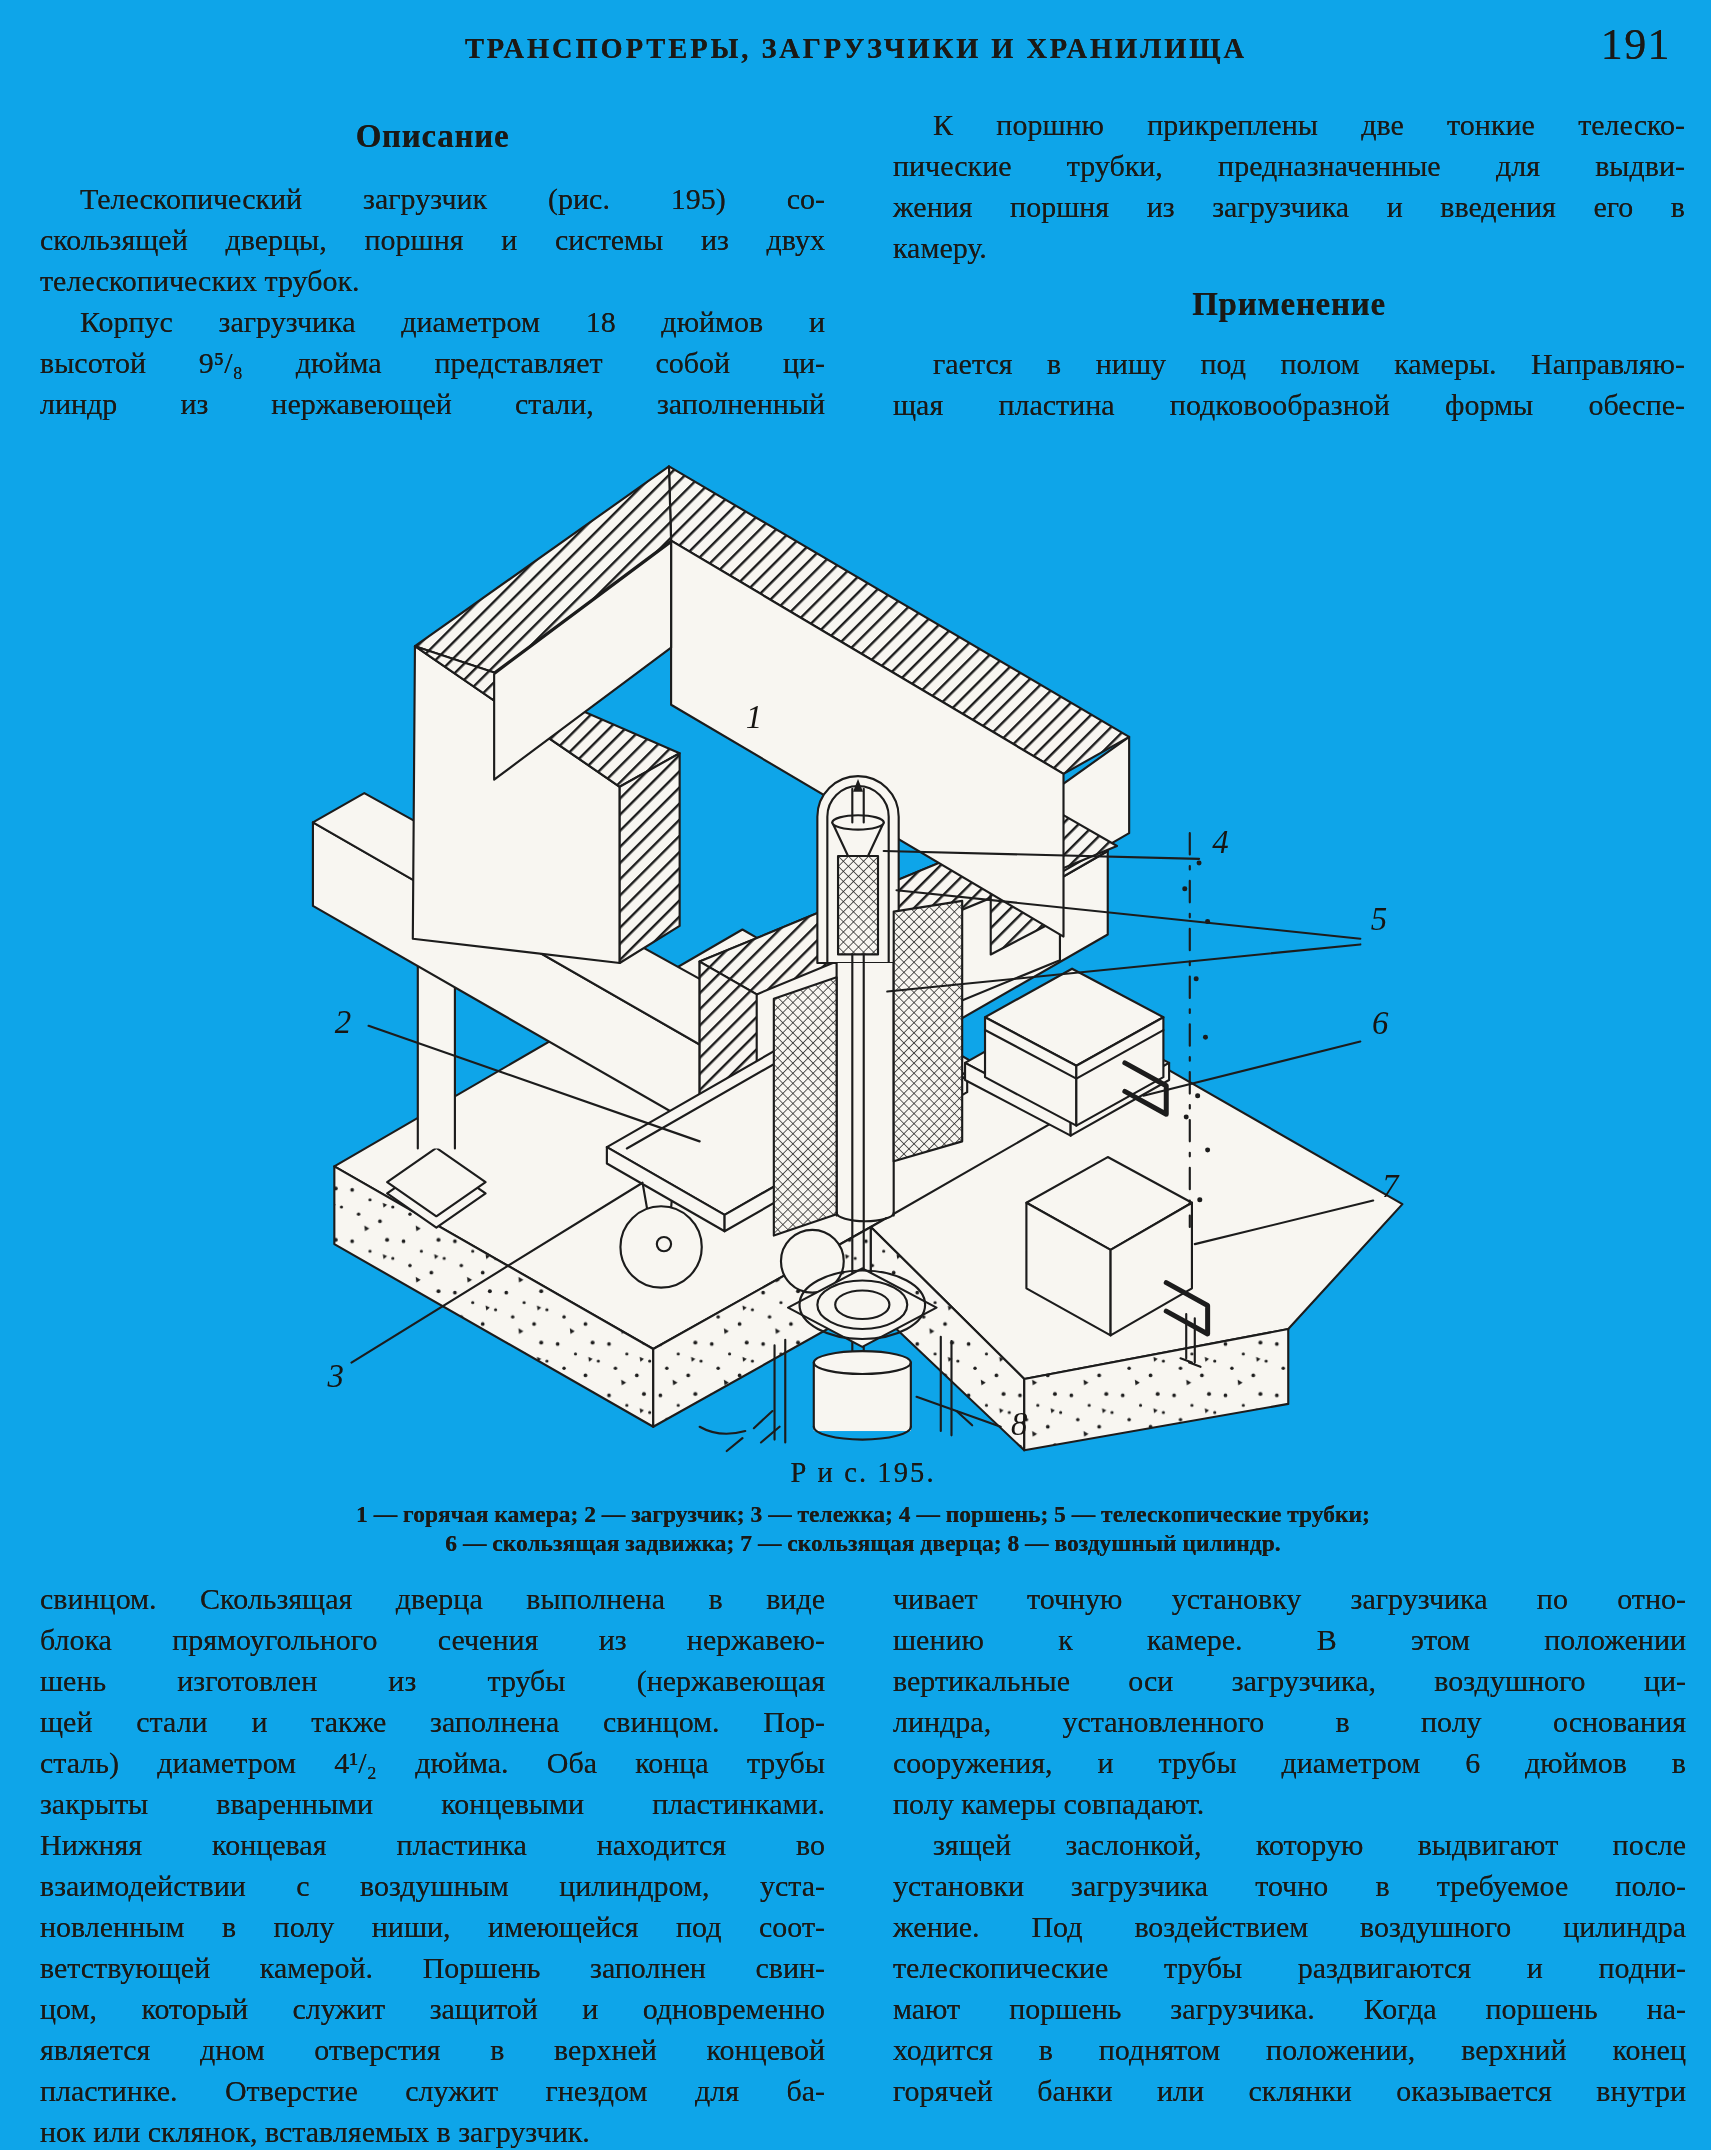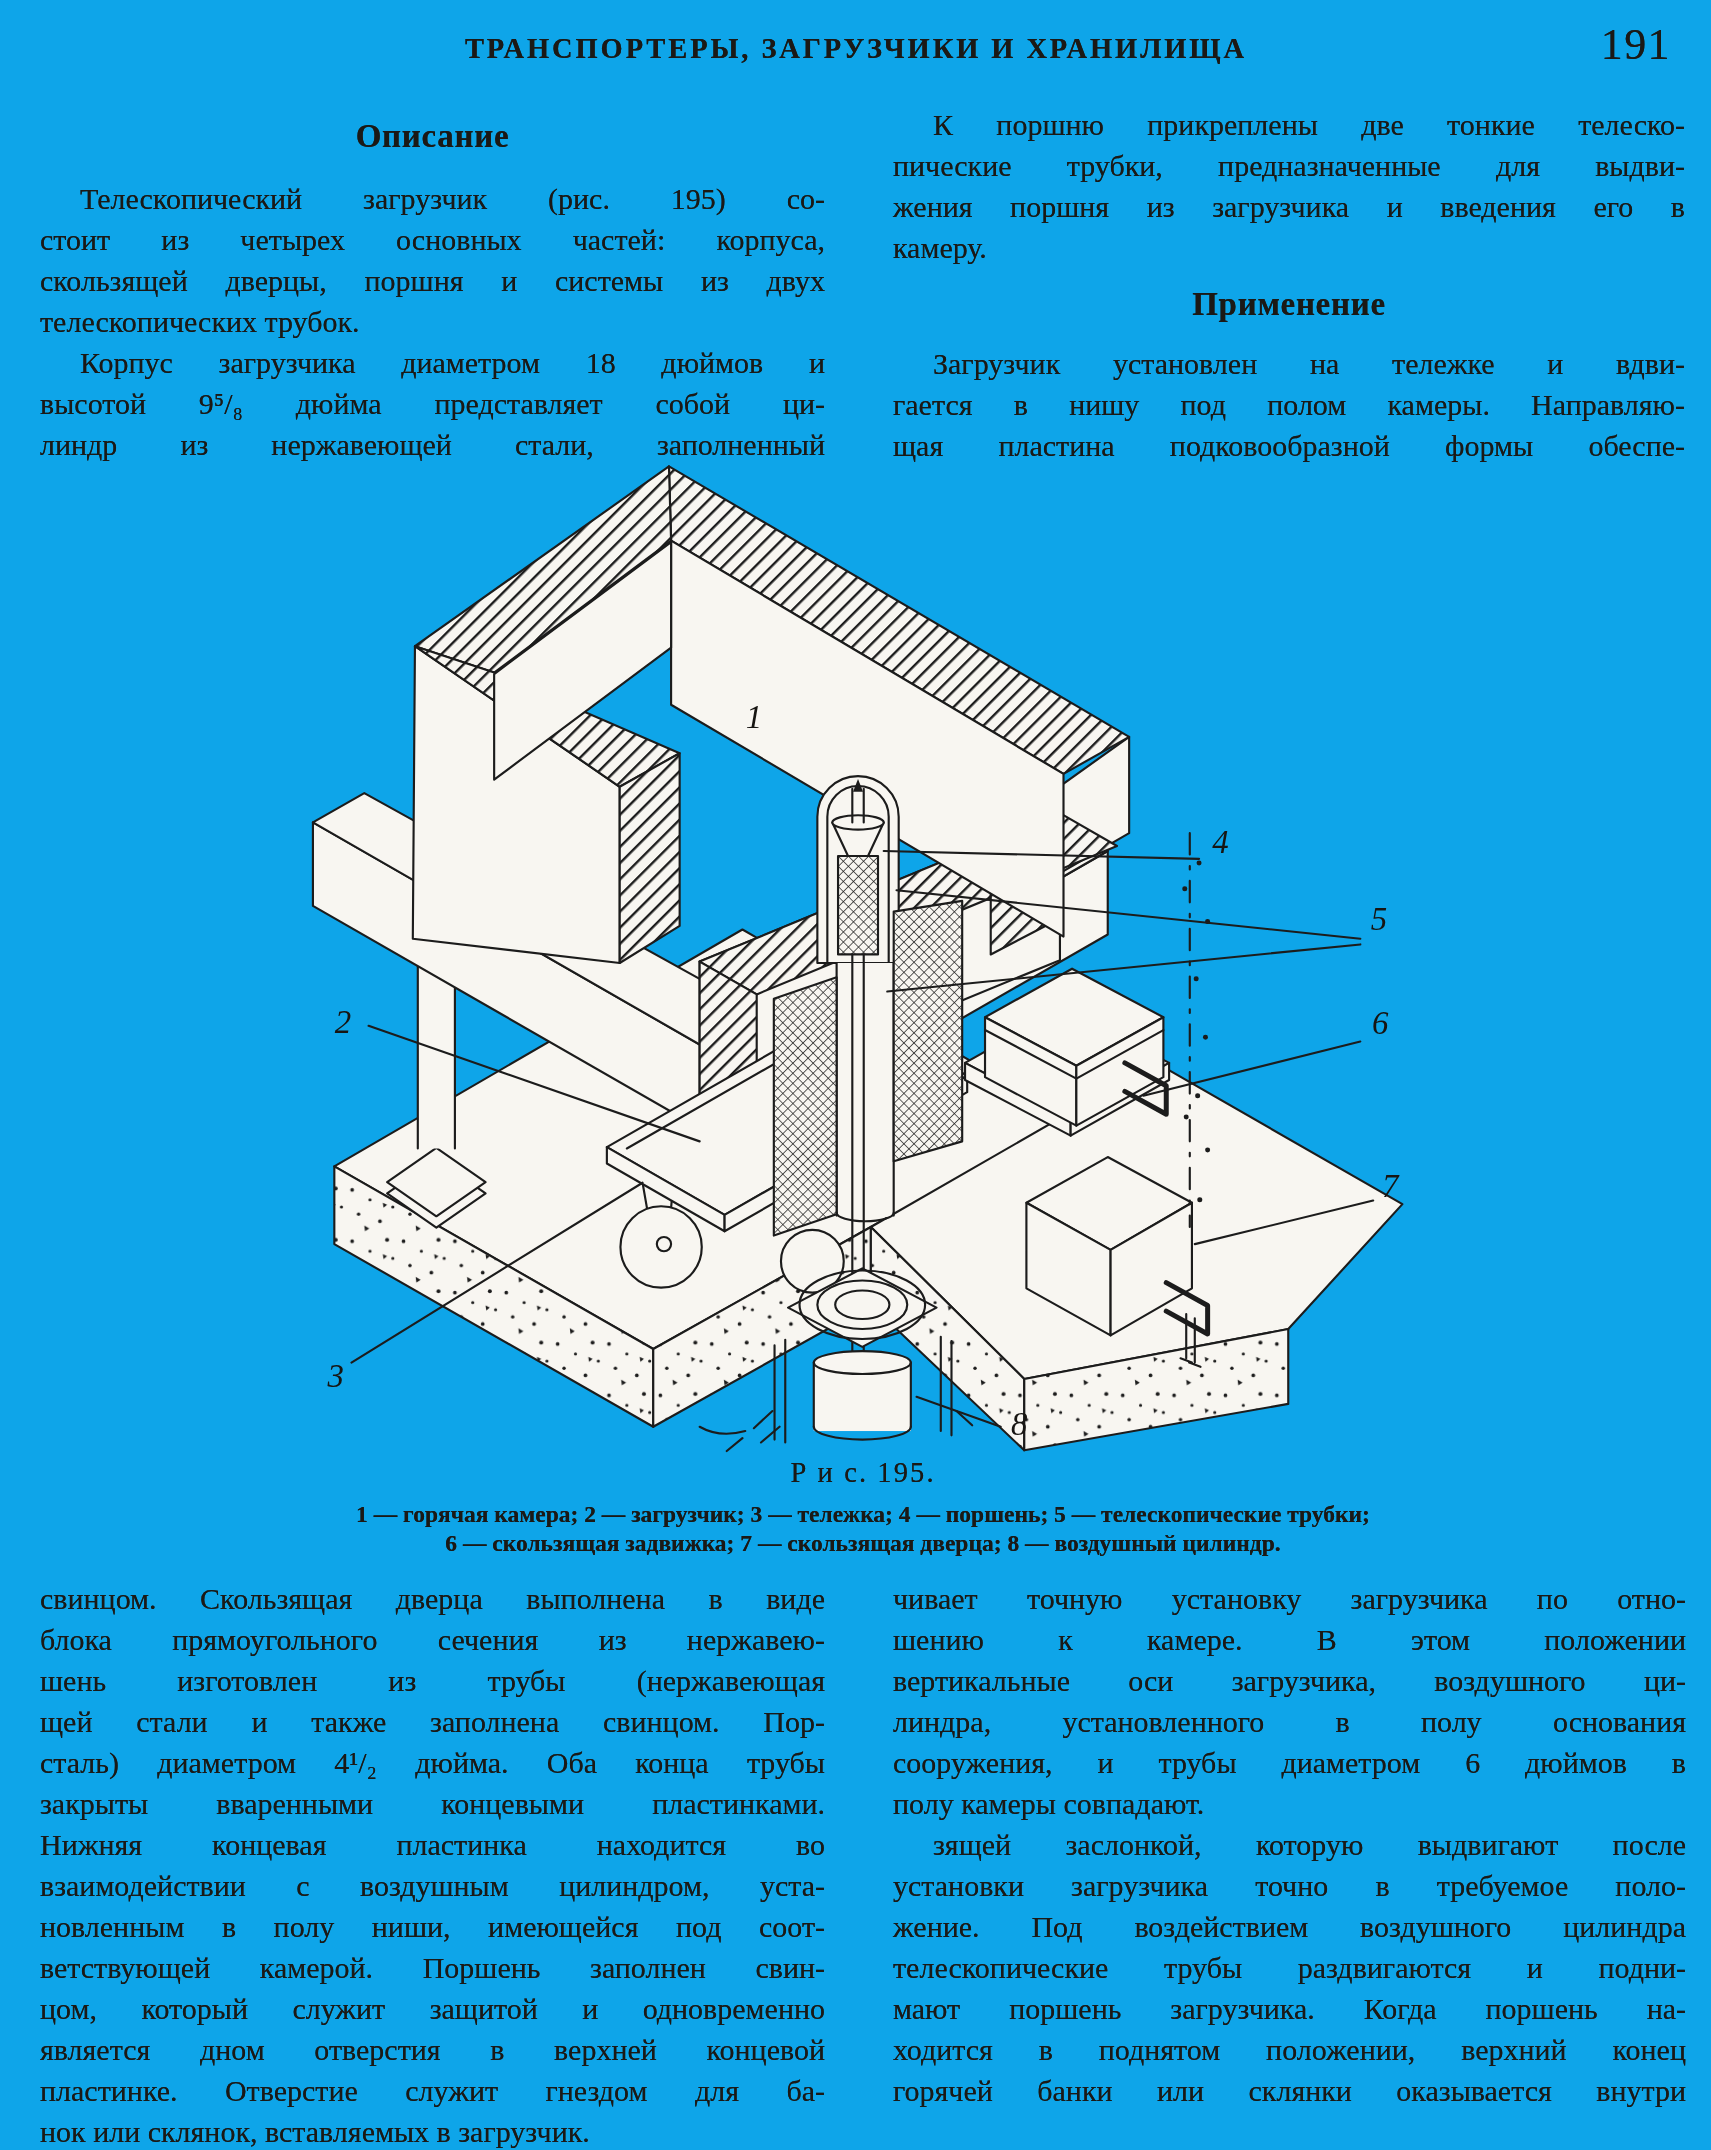--- a/index.html
+++ b/index.html
@@ -48,21 +48,20 @@
 <div class="page">
 
   <div class="running-title">ТРАНСПОРТЕРЫ, ЗАГРУЗЧИКИ И ХРАНИЛИЩА</div>
   <div class="page-number">191</div>
 
   <div class="col" id="col-tl">
     <div class="colhead">Описание</div>
     <div class="para indent end-short">
 
     <div class="line">Телескопический загрузчик (рис. 195) со-</div>
-        <div class="line">стоит из четырех основных частей: корпуса,</div>
         <div class="line">скользящей дверцы, поршня и системы из двух</div>
         <div class="line">телескопических трубок.</div>
       </div>
     <div class="para indent">
 
     <div class="line">Корпус загрузчика диаметром 18 дюймов и</div>
         <div class="line">высотой 9⁵/₈ дюйма представляет собой ци-</div>
         <div class="line">линдр из нержавеющей стали, заполненный</div>
       </div>
   </div>
@@ -71,21 +70,20 @@
     <div class="para indent end-short">
 
     <div class="line">К поршню прикреплены две тонкие телеско-</div>
         <div class="line">пические трубки, предназначенные для выдви-</div>
         <div class="line">жения поршня из загрузчика и введения его в</div>
         <div class="line">камеру.</div>
       </div>
     <div class="colhead mt">Применение</div>
     <div class="para indent">
 
-    <div class="line">Загрузчик установлен на тележке и вдви-</div>
         <div class="line">гается в нишу под полом камеры. Направляю-</div>
         <div class="line">щая пластина подковообразной формы обеспе-</div>
       </div>
   </div>
 
   <figure>
     <svg viewBox="0 0 1780 1390">
       <defs>
         <pattern id="hat" width="16" height="16" patternUnits="userSpaceOnUse" patternTransform="rotate(45)">
           <rect width="16" height="16" fill="#f8f6f1"></rect>

